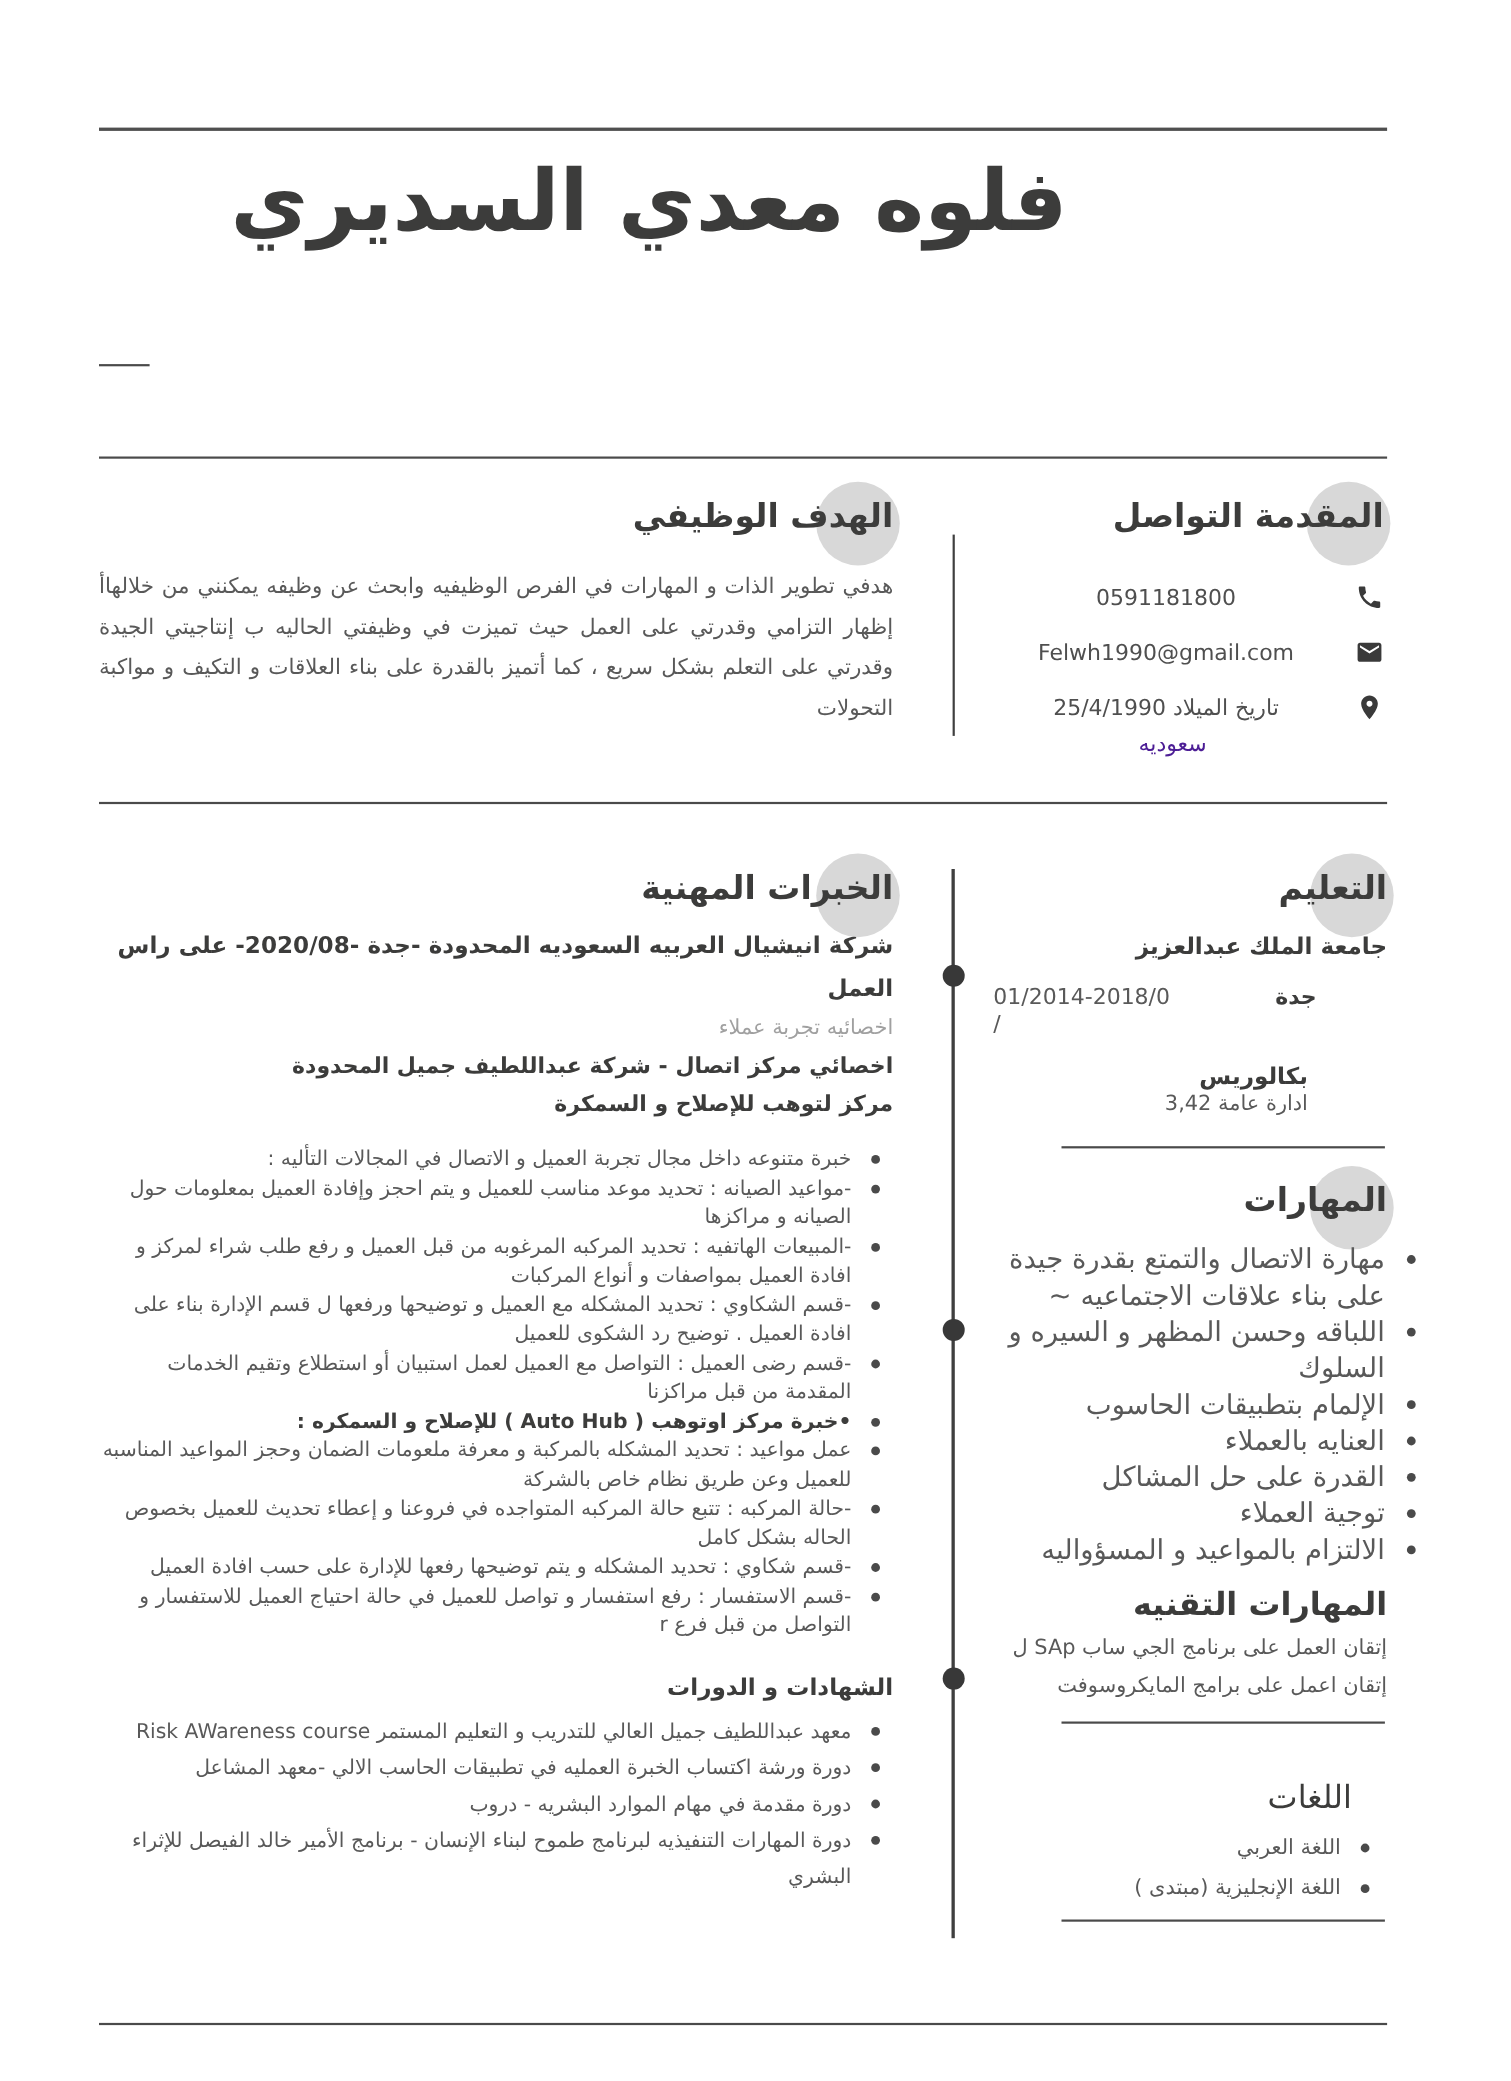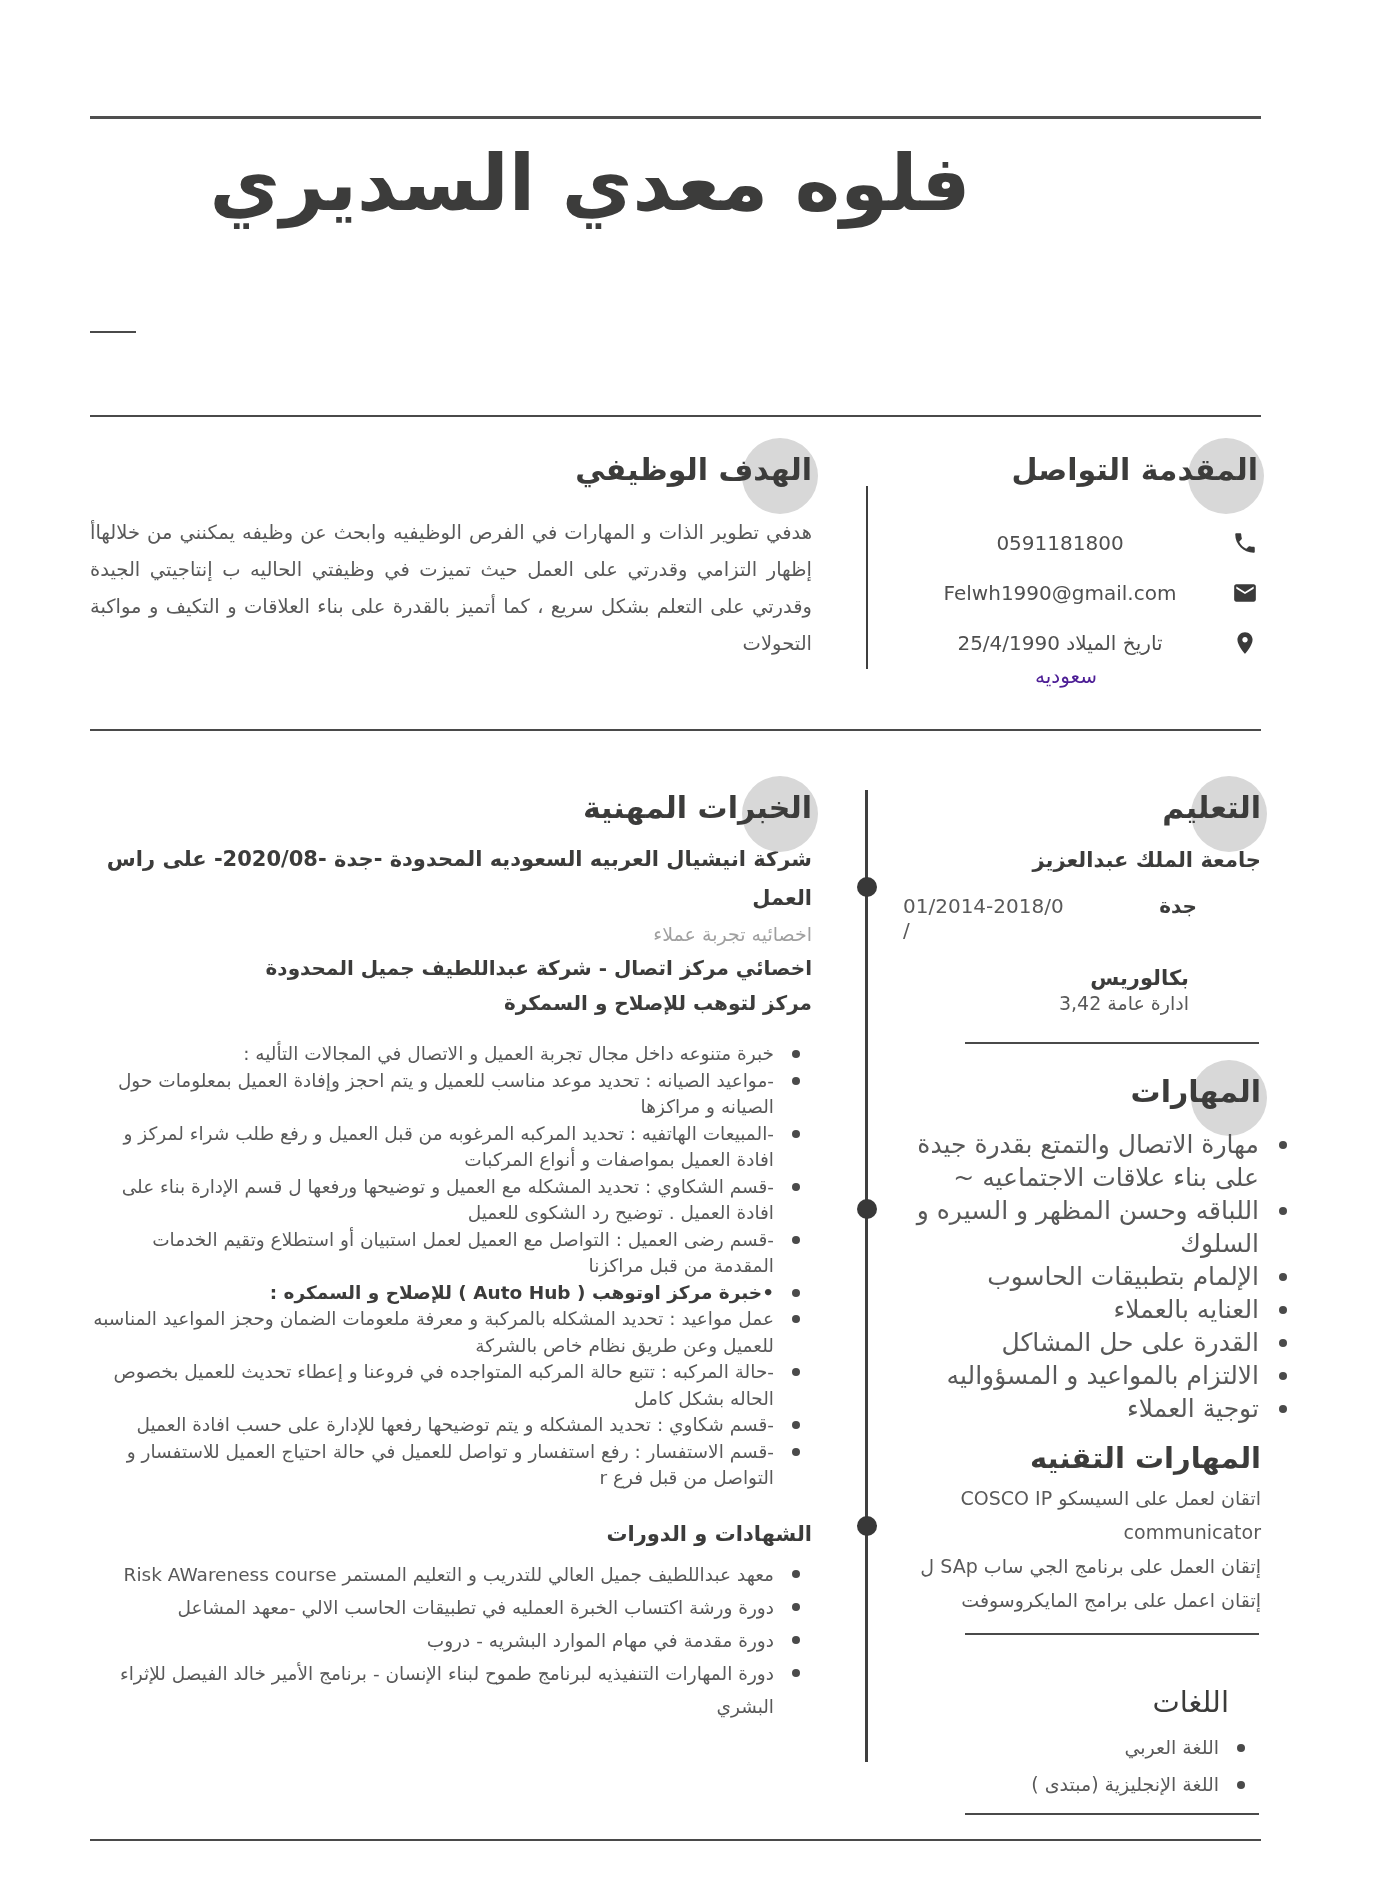--- a/index.html
+++ b/index.html
@@ -277,33 +277,32 @@
           <span class="li-text">العنايه بالعملاء</span>
         </li>
 
         <li>
           <span class="dot"></span>
           <span class="li-text">القدرة على حل المشاكل</span>
         </li>
 
         <li>
           <span class="dot"></span>
+          <span class="li-text">توجية العملاء</span>
+        </li>
+
+        <li>
+          <span class="dot"></span>
           <span class="li-text">الالتزام بالمواعيد و المسؤواليه</span>
-        </li>
-
-        <li>
-          <span class="dot"></span>
-          <span class="li-text">توجية العملاء</span>
         </li>
       </ul>
 
     <div class="tech-heading">المهارات التقنيه</div>
     <div class="tech-lines">
 
-        <div class="tech-line">اتقان لعمل على السيسكو COSCO IP communicator</div>
 
         <div class="tech-line">إتقان العمل على برنامج الجي ساب SAp ل</div>
 
         <div class="tech-line">إتقان اعمل على برامج المايكروسوفت</div>
       </div>
     <div class="sub-rule" id="subrule-2"></div>
 
     <div class="lang-heading">اللغات</div>
     <ul class="lang-ul">
 

